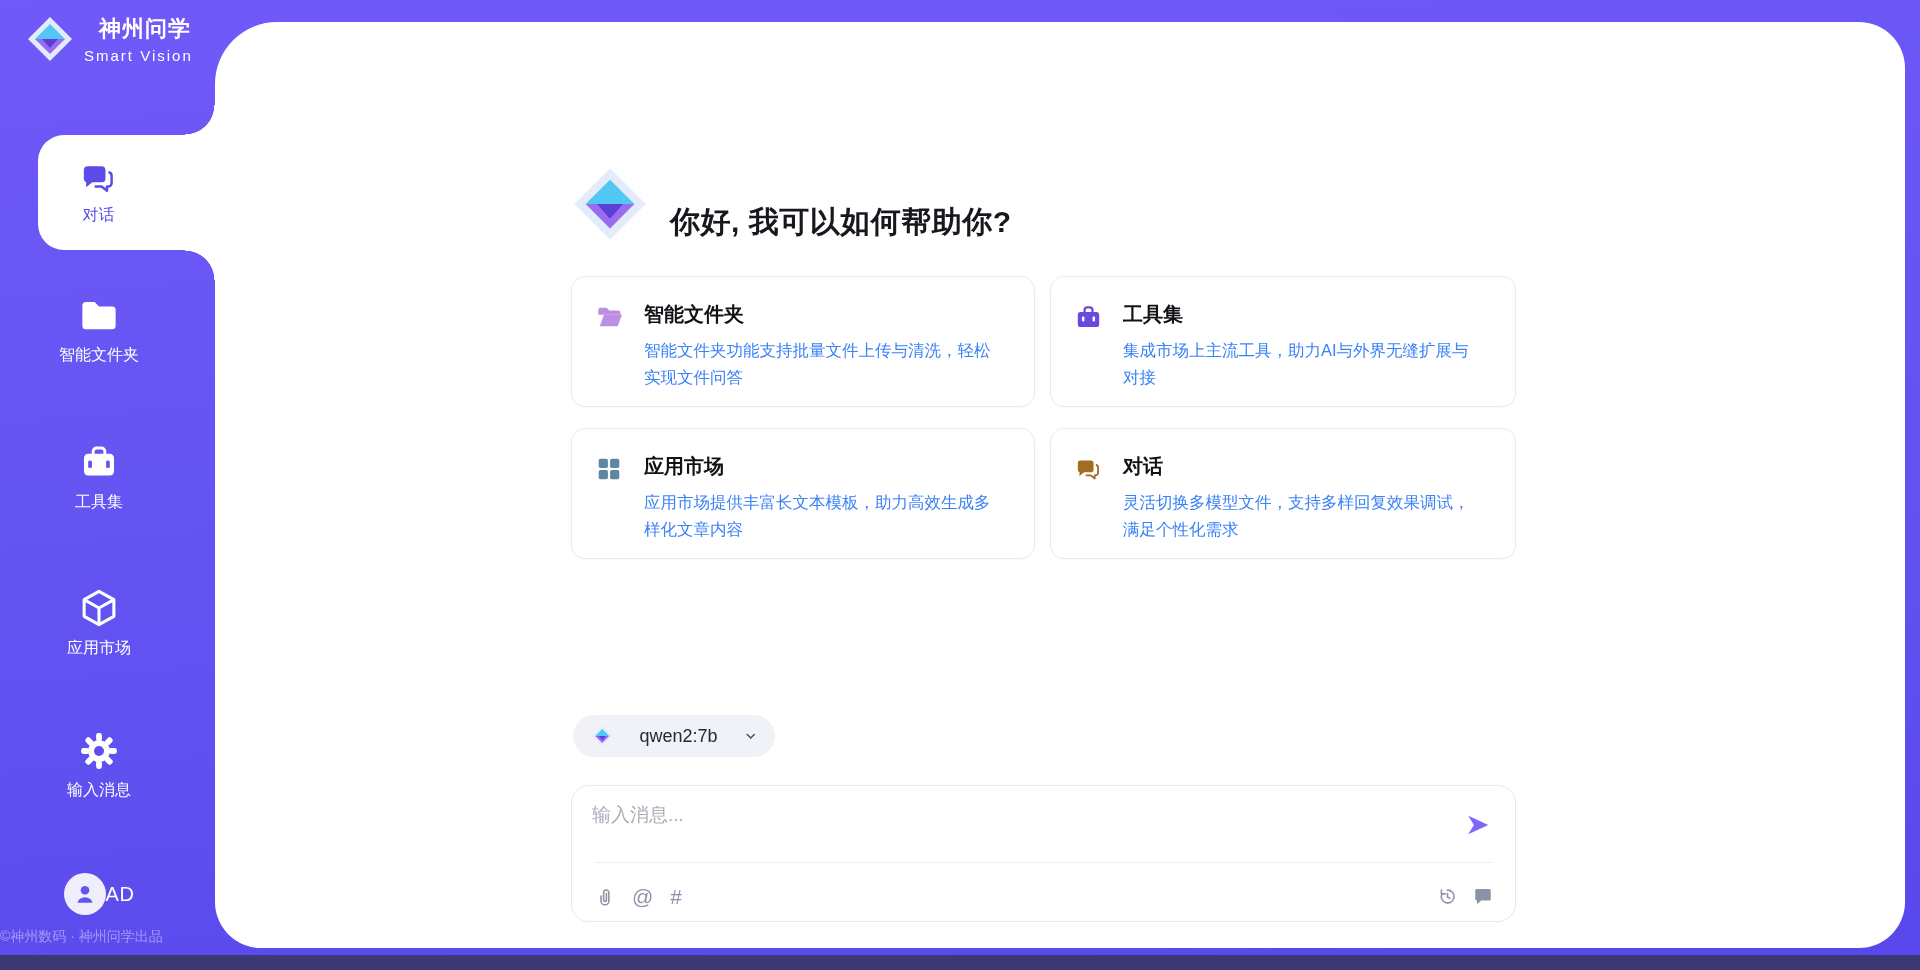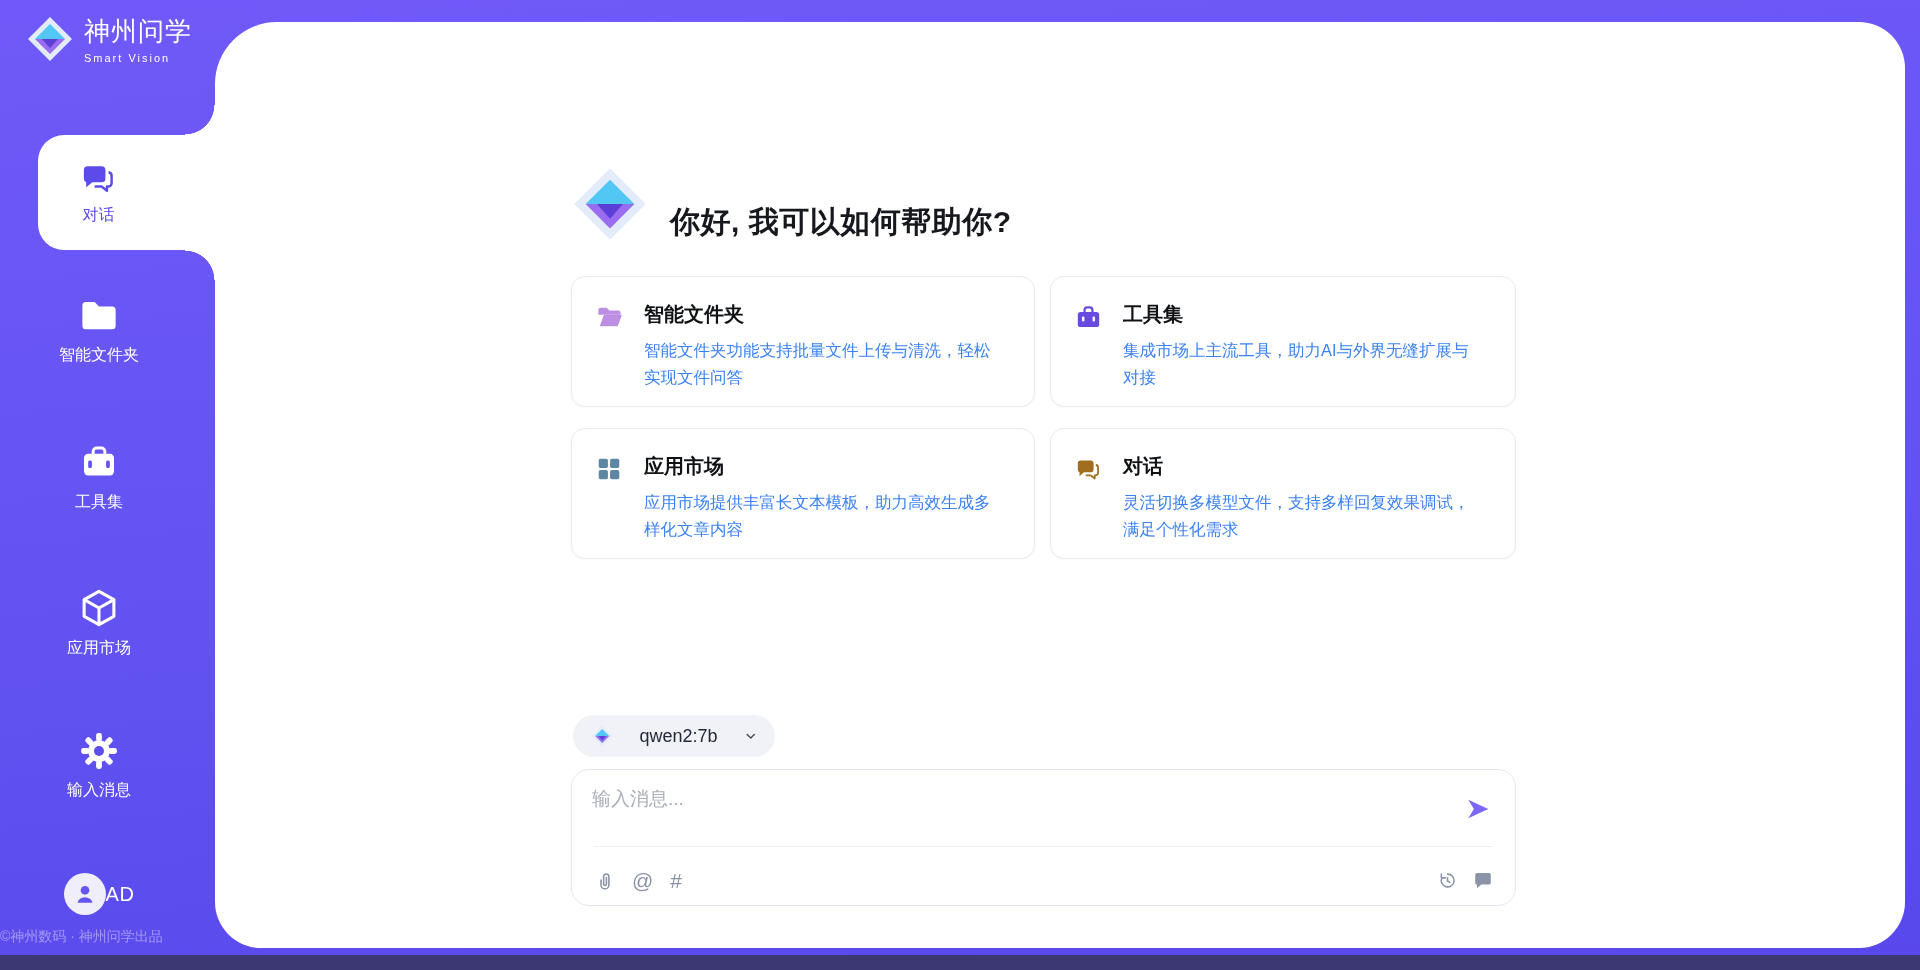--- a/index.html
+++ b/index.html
@@ -7,22 +7,22 @@
   body {
     font-family:"Liberation Sans","DejaVu Sans",sans-serif;
     background:linear-gradient(175deg,#7059f8 0%,#6354f2 50%,#5848ec 100%);
     position:relative;
   }
   .dark-strip{ position:absolute; left:0; bottom:0; width:1920px; height:15px; background:#3b3874; z-index:5;}
 
   
   .sidebar{ position:absolute; left:0; top:0; width:215px; height:970px; z-index:2; }
   .brand{ position:absolute; left:26px; top:14px; display:flex; align-items:center; gap:10px; }
-  .brand-name{ color:#fff; font-size:26px; font-weight:400; letter-spacing:1px; }
-  .brand-sub{ color:#fff; font-size:11px; letter-spacing:2px; margin-top:3px; }
+  .brand-name{ color:#fff; font-size:22px; font-weight:700; letter-spacing:1px;margin-left:15px; }
+  .brand-sub{ color:#fff; font-size:15px; letter-spacing:2px; margin-top:3px; }
 
   .active-tab{
     position:absolute; left:38px; top:135px; width:177px; height:115px;
     background:#fff; border-radius:26px 0 0 26px;
     display:flex; flex-direction:column; align-items:center; justify-content:center;
     gap:8px; padding-right:56px; cursor:pointer;
   }
   .tab-label{ color:#5b4be9; font-size:16px; font-weight:500; }
   .concave{ position:absolute; left:185px; width:30px; height:30px; }
   .concave-top{ top:105px; background:radial-gradient(30px at 0 0, rgba(0,0,0,0) 29px, #fff 29.6px); }
@@ -64,21 +64,21 @@
 
   .composer{ margin-top:156px; }
   .model-pill{
     margin-left:2px; width:202px; height:42px; border-radius:21px; background:#f0f2f8;
     display:flex; align-items:center; gap:26px; padding:0 16px 0 18px; cursor:pointer;
   }
   .model-label{ font-size:18px; color:#242936; }
   .model-pill .chevron{ margin-left:auto; }
 
   .input-box{
-    margin-top:12px; height:137px; background:#fff;
+    margin-top:28px; height:137px; background:#fff;
     border:1px solid #e6e8ef; border-radius:18px; position:relative;padding-left:28px;
   }
   .msg-input{
     position:absolute; left:20px; top:16px; width:840px; height:50px;
     border:none; outline:none; resize:none; font-size:19px; color:#333;
     font-family:"Liberation Sans","DejaVu Sans",sans-serif; background:transparent;
   }
   .msg-input::placeholder{ color:#a9aeb9; }
   .send-btn{ position:absolute; right:24px; top:26px; background:none; border:none; cursor:pointer; line-height:0; }
   .input-divider{ position:absolute; left:22px; right:22px; top:76px; height:1px; background:#edeff3; }

